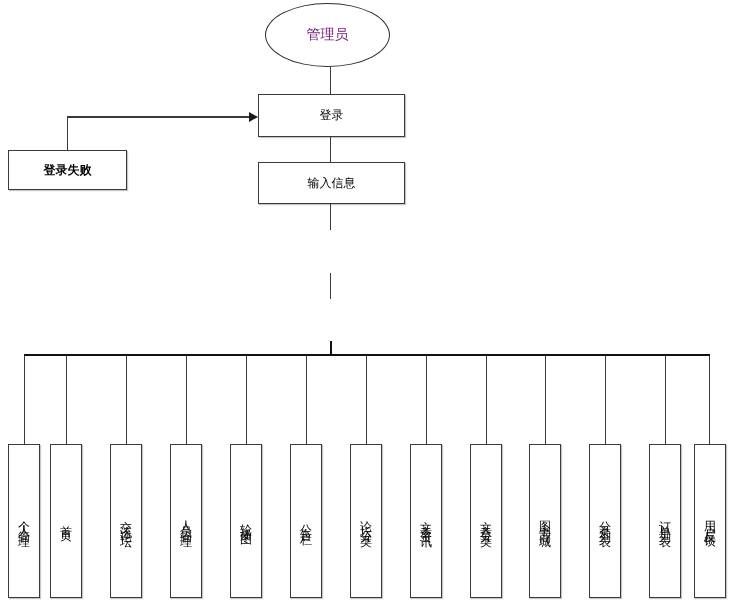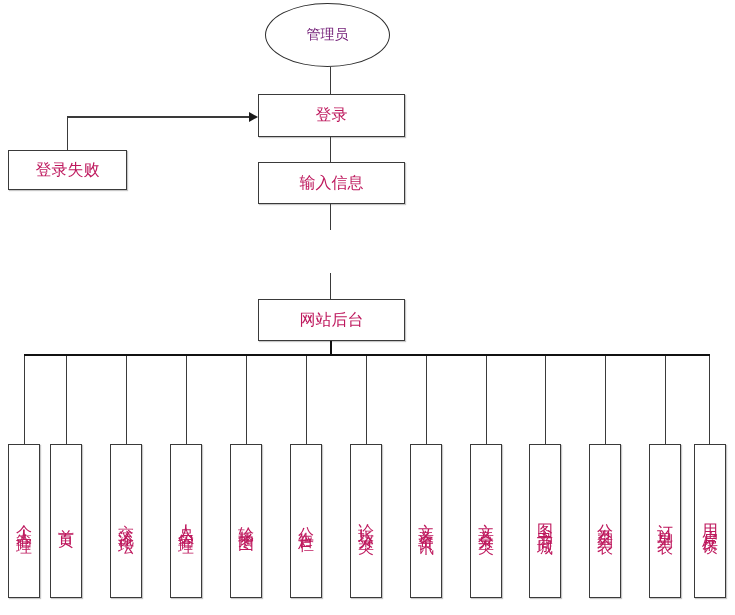--- a/index.html
+++ b/index.html
@@ -16,22 +16,22 @@
     overflow: hidden;
   }
   .node {
     position: absolute;
     box-sizing: border-box;
     background: #ffffff;
     border: 1px solid #3a3a3a;
     display: flex;
     align-items: center;
     justify-content: center;
-    font-size: 16px;
-    color: #be185d;
+    font-size: 12px;
+    color: #000000;
     box-shadow: 1px 1px 1px rgba(130,130,130,0.45);
   }
   .ellipse {
     position: absolute;
     box-sizing: border-box;
     background: #ffffff;
     border: 1px solid #2e2e2e;
     border-radius: 50%;
     display: flex;
     align-items: center;
@@ -81,42 +81,39 @@
   <div class="ellipse" style="left:265px; top:3px; width:125px; height:64px;">
     <span>管理员</span>
   </div>
 
   <div class="line" style="left:330px; top:67px; width:1px; height:27px;"></div>
 
   <div class="node" style="left:258px; top:94px; width:147px; height:43px;">
     <span>登录</span>
   </div>
 
-  <div class="node" style="left:8px; top:150px; width:119px; height:40px;">
+  <div class="node" style="left:8px; top:150px; width:119px; height:40px;font-weight:bold;">
     <span>登录失败</span>
   </div>
 
   <div class="line" style="left:67px; top:116px; width:1px; height:34px;"></div>
   <div class="line" style="left:67px; top:116px; width:182px; height:2px;"></div>
   <div class="arrow-right" style="left:249px; top:112px;"></div>
 
   <div class="line" style="left:330px; top:137px; width:1px; height:25px;"></div>
 
   <div class="node" style="left:258px; top:162px; width:147px; height:42px;">
     <span>输入信息</span>
   </div>
 
   <div class="line" style="left:330px; top:204px; width:1px; height:26px;"></div>
 
 
   <div class="line" style="left:330px; top:273px; width:1px; height:26px;"></div>
 
-  <div class="node" style="left:258px; top:299px; width:147px; height:42px;">
-    <span>网站后台</span>
-  </div>
 
   <div class="line thick" style="left:330px; top:341px; width:2px; height:13px;"></div>
   <div class="line thick" style="left:24px; top:354px; width:686px; height:2px;"></div>
 
   <div class="line" style="left:24px;  top:356px; width:1px; height:88px;"></div>
   <div class="line" style="left:66px;  top:356px; width:1px; height:88px;"></div>
   <div class="line" style="left:126px; top:356px; width:1px; height:88px;"></div>
   <div class="line" style="left:186px; top:356px; width:1px; height:88px;"></div>
   <div class="line" style="left:246px; top:356px; width:1px; height:88px;"></div>
   <div class="line" style="left:306px; top:356px; width:1px; height:88px;"></div>

